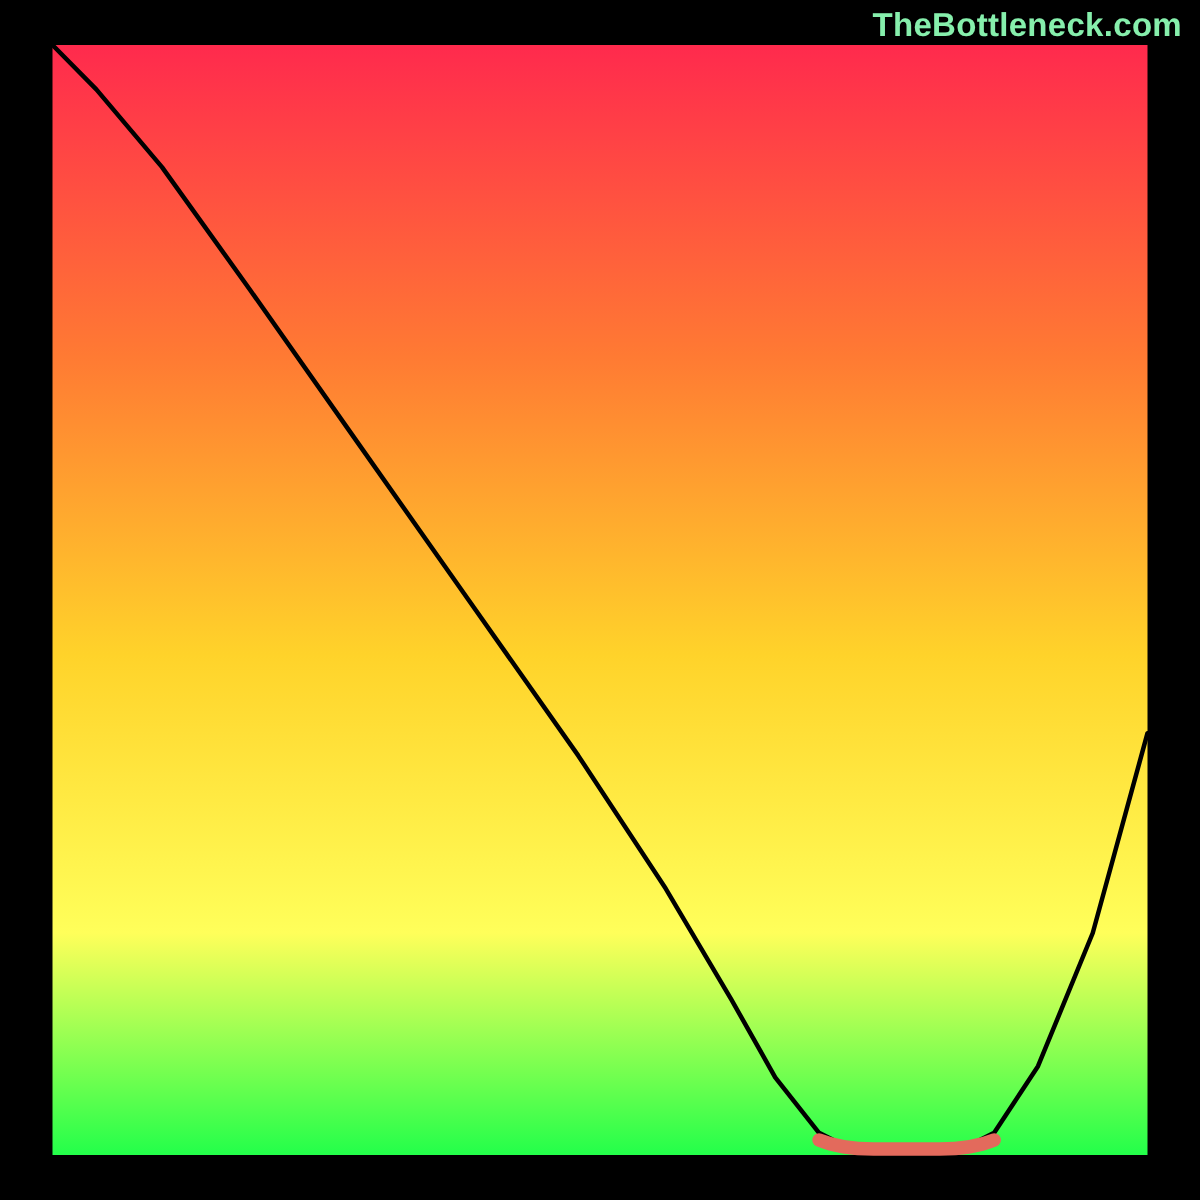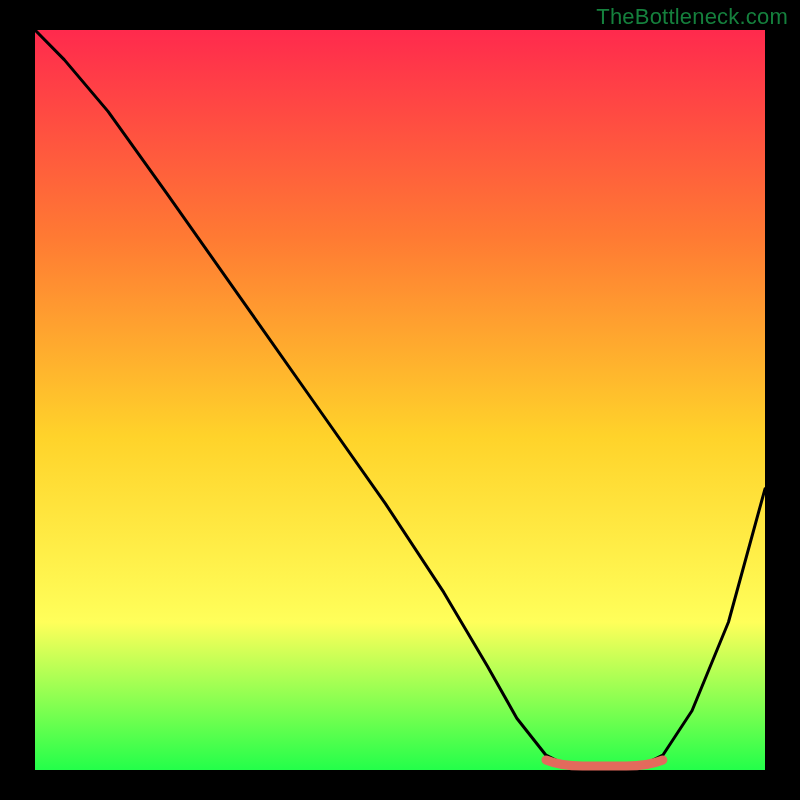--- a/index.html
+++ b/index.html
@@ -15,22 +15,22 @@
     width: 800px;
     height: 800px;
     background: #000;
   }
   .watermark {
     position: absolute;
     top: 4px;
     right: 12px;
     font-family: Arial, Helvetica, sans-serif;
     font-size: 22px;
-    font-weight: normal;
-    color: #15803d;
+    font-weight: bold;
+    color: #86efac;
     letter-spacing: 0.2px;
   }
   svg {
     position: absolute;
     top: 0;
     left: 0;
   }
 </style>
 </head>
 <body>

